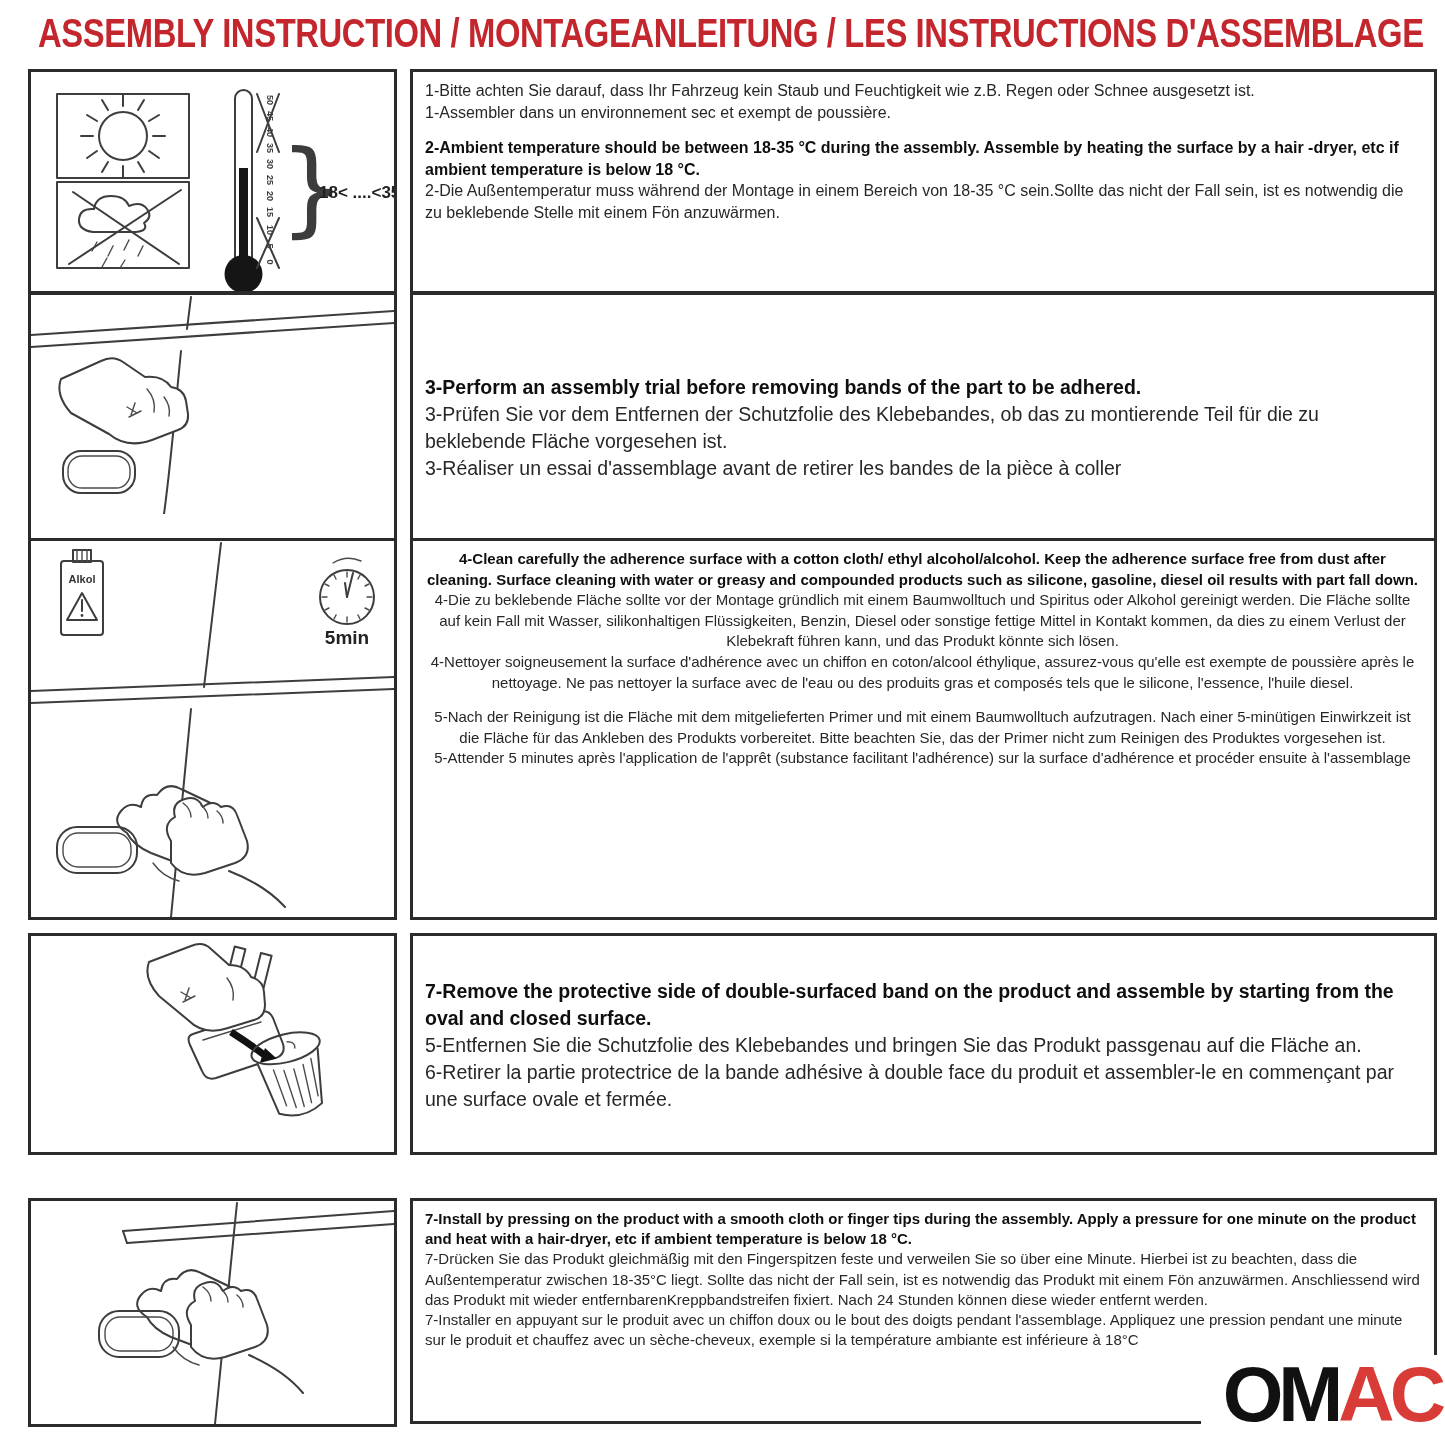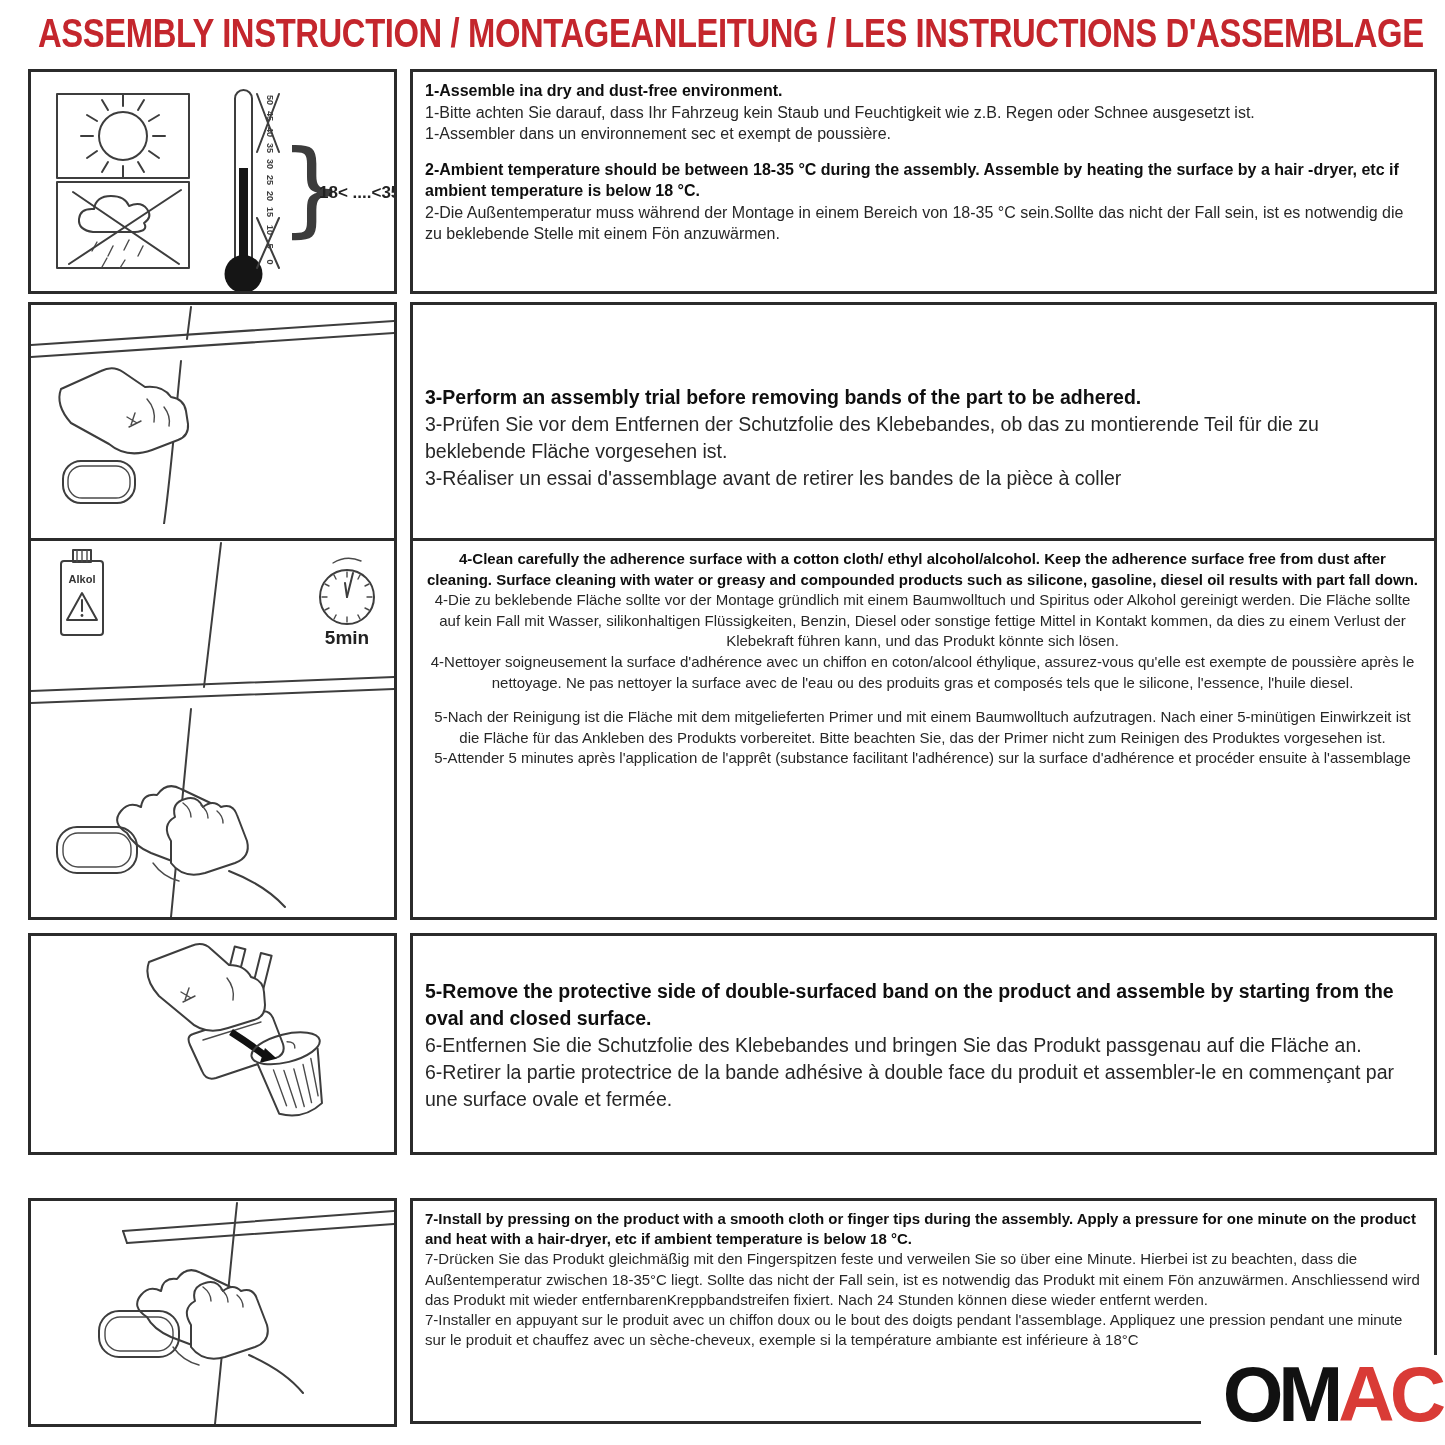--- a/index.html
+++ b/index.html
@@ -91,31 +91,30 @@
           <line x1="226" y1="146" x2="248" y2="196"></line>
             <line x1="248" y1="146" x2="226" y2="196"></line>
         </g>
         <text x="248" y="152" font-size="104" fill="#3c3c3c" style="font-family:'DejaVu Sans',sans-serif">}</text>
         <text x="288" y="126" font-size="17" font-weight="bold" fill="#222">18&lt; ....&lt;35 C</text>
       </g>
     </svg>
   </div>
   <div class="box txtbox">
     <div class="txt s-md">
-      <p class="b">1-Assemble ina dry and dust-free environment.</p>
       <p>1-Bitte achten Sie darauf, dass Ihr Fahrzeug kein Staub und Feuchtigkeit wie z.B. Regen oder Schnee ausgesetzt ist.</p>
       <p>1-Assembler dans un environnement sec et exempt de poussière.</p>
       <div class="gap"></div>
       <p class="b">2-Ambient temperature should be between 18-35 °C  during the assembly. Assemble by heating the surface by a hair -dryer, etc if ambient temperature is below 18 °C.</p>
       <p>2-Die Außentemperatur muss während der Montage in einem Bereich von 18-35 °C  sein.Sollte das nicht der Fall sein, ist es notwendig die zu beklebende Stelle mit einem Fön anzuwärmen.</p>
     </div>
   </div>
 </div>
 
-<div class="row" style="top:302px;height:270px">
+<div class="row" style="top:292px;height:270px">
   <div class="box figbox">
     <svg viewBox="0 0 363 219" width="363" height="219">
       <g class="ln">
         <path d="M0,40 L363,16"></path>
           <path d="M0,52 L363,28"></path>
         <path d="M160,2 L156,34"></path>
         <path d="M150,56 C144,116 140,168 133,219"></path>
       </g>
       <g>
         <rect x="32" y="156" width="72" height="42" rx="18" class="ln"></rect>
@@ -237,22 +236,22 @@
             <line x1="272" y1="132" x2="271" y2="171"></line>
             <line x1="281" y1="128" x2="279" y2="166"></line>
         </g>
         <ellipse cx="259" cy="112" rx="35" ry="14" class="ln" fill="#fff"></ellipse>
         <path class="lnthin" d="M262,106 q8,2 6,8"></path>
       </g>
     </svg>
   </div>
   <div class="box txtbox">
     <div class="txt s-lg vcenter">
-      <p class="b">5-Remove the protective side of double-surfaced band on the product and assemble by starting from the oval and closed surface.</p>
-      <p>6-Entfernen Sie die Schutzfolie des Klebebandes und bringen Sie das Produkt passgenau auf die Fläche an.</p>
+      <p class="b">7-Remove the protective side of double-surfaced band on the product and assemble by starting from the oval and closed surface.</p>
+      <p>5-Entfernen Sie die Schutzfolie des Klebebandes und bringen Sie das Produkt passgenau auf die Fläche an.</p>
       <p>6-Retirer la partie protectrice de la bande adhésive à double face du produit et assembler-le en commençant par une surface ovale et fermée.</p>
     </div>
   </div>
 </div>
 
 <div class="row" style="top:1198px;height:229px">
   <div class="box figbox">
     <svg viewBox="0 0 363 223" width="363" height="223">
       <g class="ln">
         <path d="M92,30 L363,10"></path>

